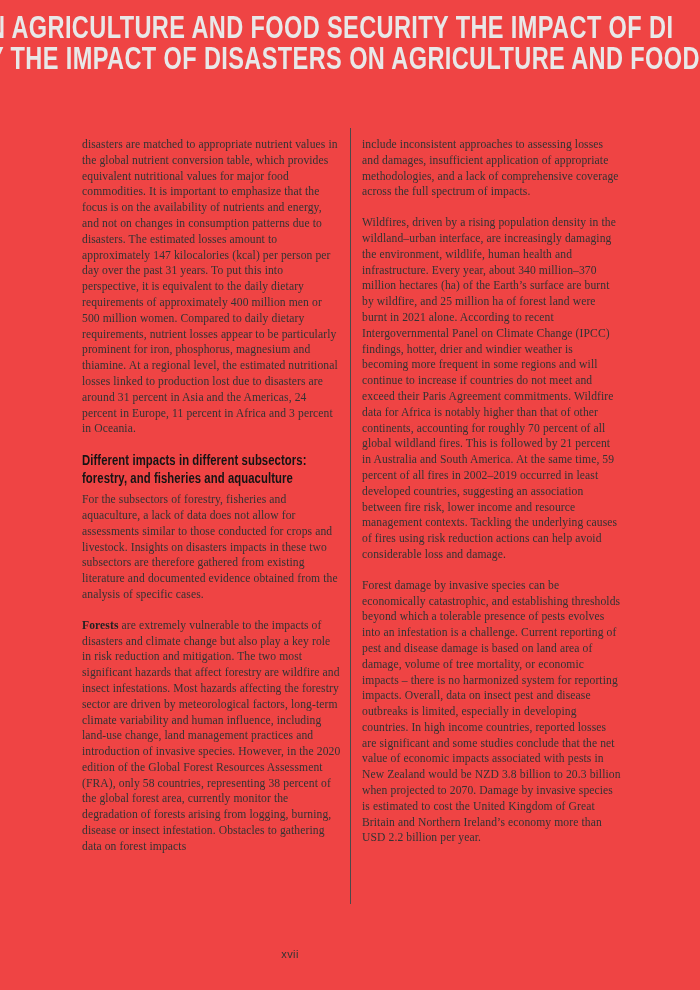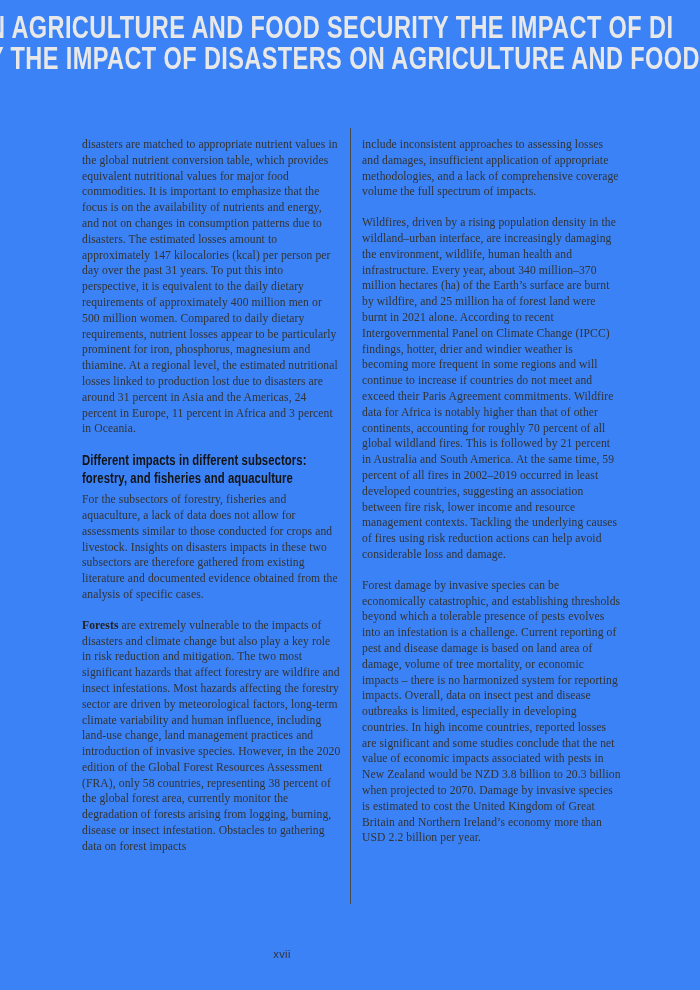--- a/index.html
+++ b/index.html
@@ -9,21 +9,21 @@
     width: 700px;
     height: 990px;
     overflow: hidden;
     position: relative;
   }
   .page {
     position: absolute;
     top: 0; left: 0;
     width: 700px;
     height: 990px;
-    background: #3b82f6;
+    background: #ef4444;
     overflow: hidden;
   }
   
   .ghost-header {
     position: absolute;
     top: 12px;
     left: -12px;
     font-family: "Liberation Sans", sans-serif;
     font-weight: bold;
     font-size: 31px;
@@ -81,20 +81,21 @@
   .page-number {
     position: absolute;
     top: 948px;
     left: 0;
     width: 564px;
     text-align: center;
     font-family: "Liberation Sans", sans-serif;
     font-size: 11px;
     letter-spacing: 0.4px;
     color: #333333;
+    padding-left: 8px;
   }
 </style>
 </head>
 <body>
 
 <div class="page">
 
   <div class="ghost-header">
     <div class="ghost-line">N AGRICULTURE AND FOOD SECURITY THE IMPACT OF DI</div>
     <div class="ghost-line">Y THE IMPACT OF DISASTERS ON AGRICULTURE AND FOOD</div>
@@ -106,20 +107,20 @@
     <p>disasters are matched to appropriate nutrient values in the global nutrient conversion table, which provides equivalent nutritional values for major food commodities. It is important to emphasize that the focus is on the availability of nutrients and energy, and not on changes in consumption patterns due to disasters. The estimated losses amount to approximately 147 kilocalories (kcal) per person per day over the past 31 years. To put this into perspective, it is equivalent to the daily dietary requirements of approximately 400 million men or 500 million women. Compared to daily dietary requirements, nutrient losses appear to be particularly prominent for iron, phosphorus, magnesium and thiamine. At a regional level, the estimated nutritional losses linked to production lost due to disasters are around 31 percent in Asia and the Americas, 24 percent in Europe, 11 percent in Africa and 3 percent in Oceania.</p>
     <div class="subheading">
       <div>Different impacts in different subsectors:</div>
       <div>forestry, and fisheries and aquaculture</div>
     </div>
     <p>For the subsectors of forestry, fisheries and aquaculture, a lack of data does not allow for assessments similar to those conducted for crops and livestock. Insights on disasters impacts in these two subsectors are therefore gathered from existing literature and documented evidence obtained from the analysis of specific cases.</p>
     <p><span class="lead-bold">Forests</span><span> are extremely vulnerable to the impacts of disasters and climate change but also play a key role in risk reduction and mitigation. The two most significant hazards that affect forestry are wildfire and insect infestations. Most hazards affecting the forestry sector are driven by meteorological factors, long-term climate variability and human influence, including land-use change, land management practices and introduction of invasive species. However, in the 2020 edition of the Global Forest Resources Assessment (FRA), only 58 countries, representing 38 percent of the global forest area, currently monitor the degradation of forests arising from logging, burning, disease or insect infestation. Obstacles to gathering data on forest impacts</span></p>
   </div>
 
   <div class="col col-right">
-    <p>include inconsistent approaches to assessing losses and damages, insufficient application of appropriate methodologies, and a lack of comprehensive coverage volume the full spectrum of impacts.</p>
+    <p>include inconsistent approaches to assessing losses and damages, insufficient application of appropriate methodologies, and a lack of comprehensive coverage across the full spectrum of impacts.</p>
     <p>Wildfires, driven by a rising population density in the wildland–urban interface, are increasingly damaging the environment, wildlife, human health and infrastructure. Every year, about 340 million–370 million hectares (ha) of the Earth’s surface are burnt by wildfire, and 25 million ha of forest land were burnt in 2021 alone. According to recent Intergovernmental Panel on Climate Change (IPCC) findings, hotter, drier and windier weather is becoming more frequent in some regions and will continue to increase if countries do not meet and exceed their Paris Agreement commitments. Wildfire data for Africa is notably higher than that of other continents, accounting for roughly 70 percent of all global wildland fires. This is followed by 21 percent in Australia and South America. At the same time, 59 percent of all fires in 2002–2019 occurred in least developed countries, suggesting an association between fire risk, lower income and resource management contexts. Tackling the underlying causes of fires using risk reduction actions can help avoid considerable loss and damage.</p>
     <p>Forest damage by invasive species can be economically catastrophic, and establishing thresholds beyond which a tolerable presence of pests evolves into an infestation is a challenge. Current reporting of pest and disease damage is based on land area of damage, volume of tree mortality, or economic impacts – there is no harmonized system for reporting impacts. Overall, data on insect pest and disease outbreaks is limited, especially in developing countries. In high income countries, reported losses are significant and some studies conclude that the net value of economic impacts associated with pests in New Zealand would be NZD 3.8 billion to 20.3 billion when projected to 2070. Damage by invasive species is estimated to cost the United Kingdom of Great Britain and Northern Ireland’s economy more than USD 2.2 billion per year.</p>
   </div>
 
   <div class="page-number">xvii</div>
 
 </div>
 
 </body></html>

